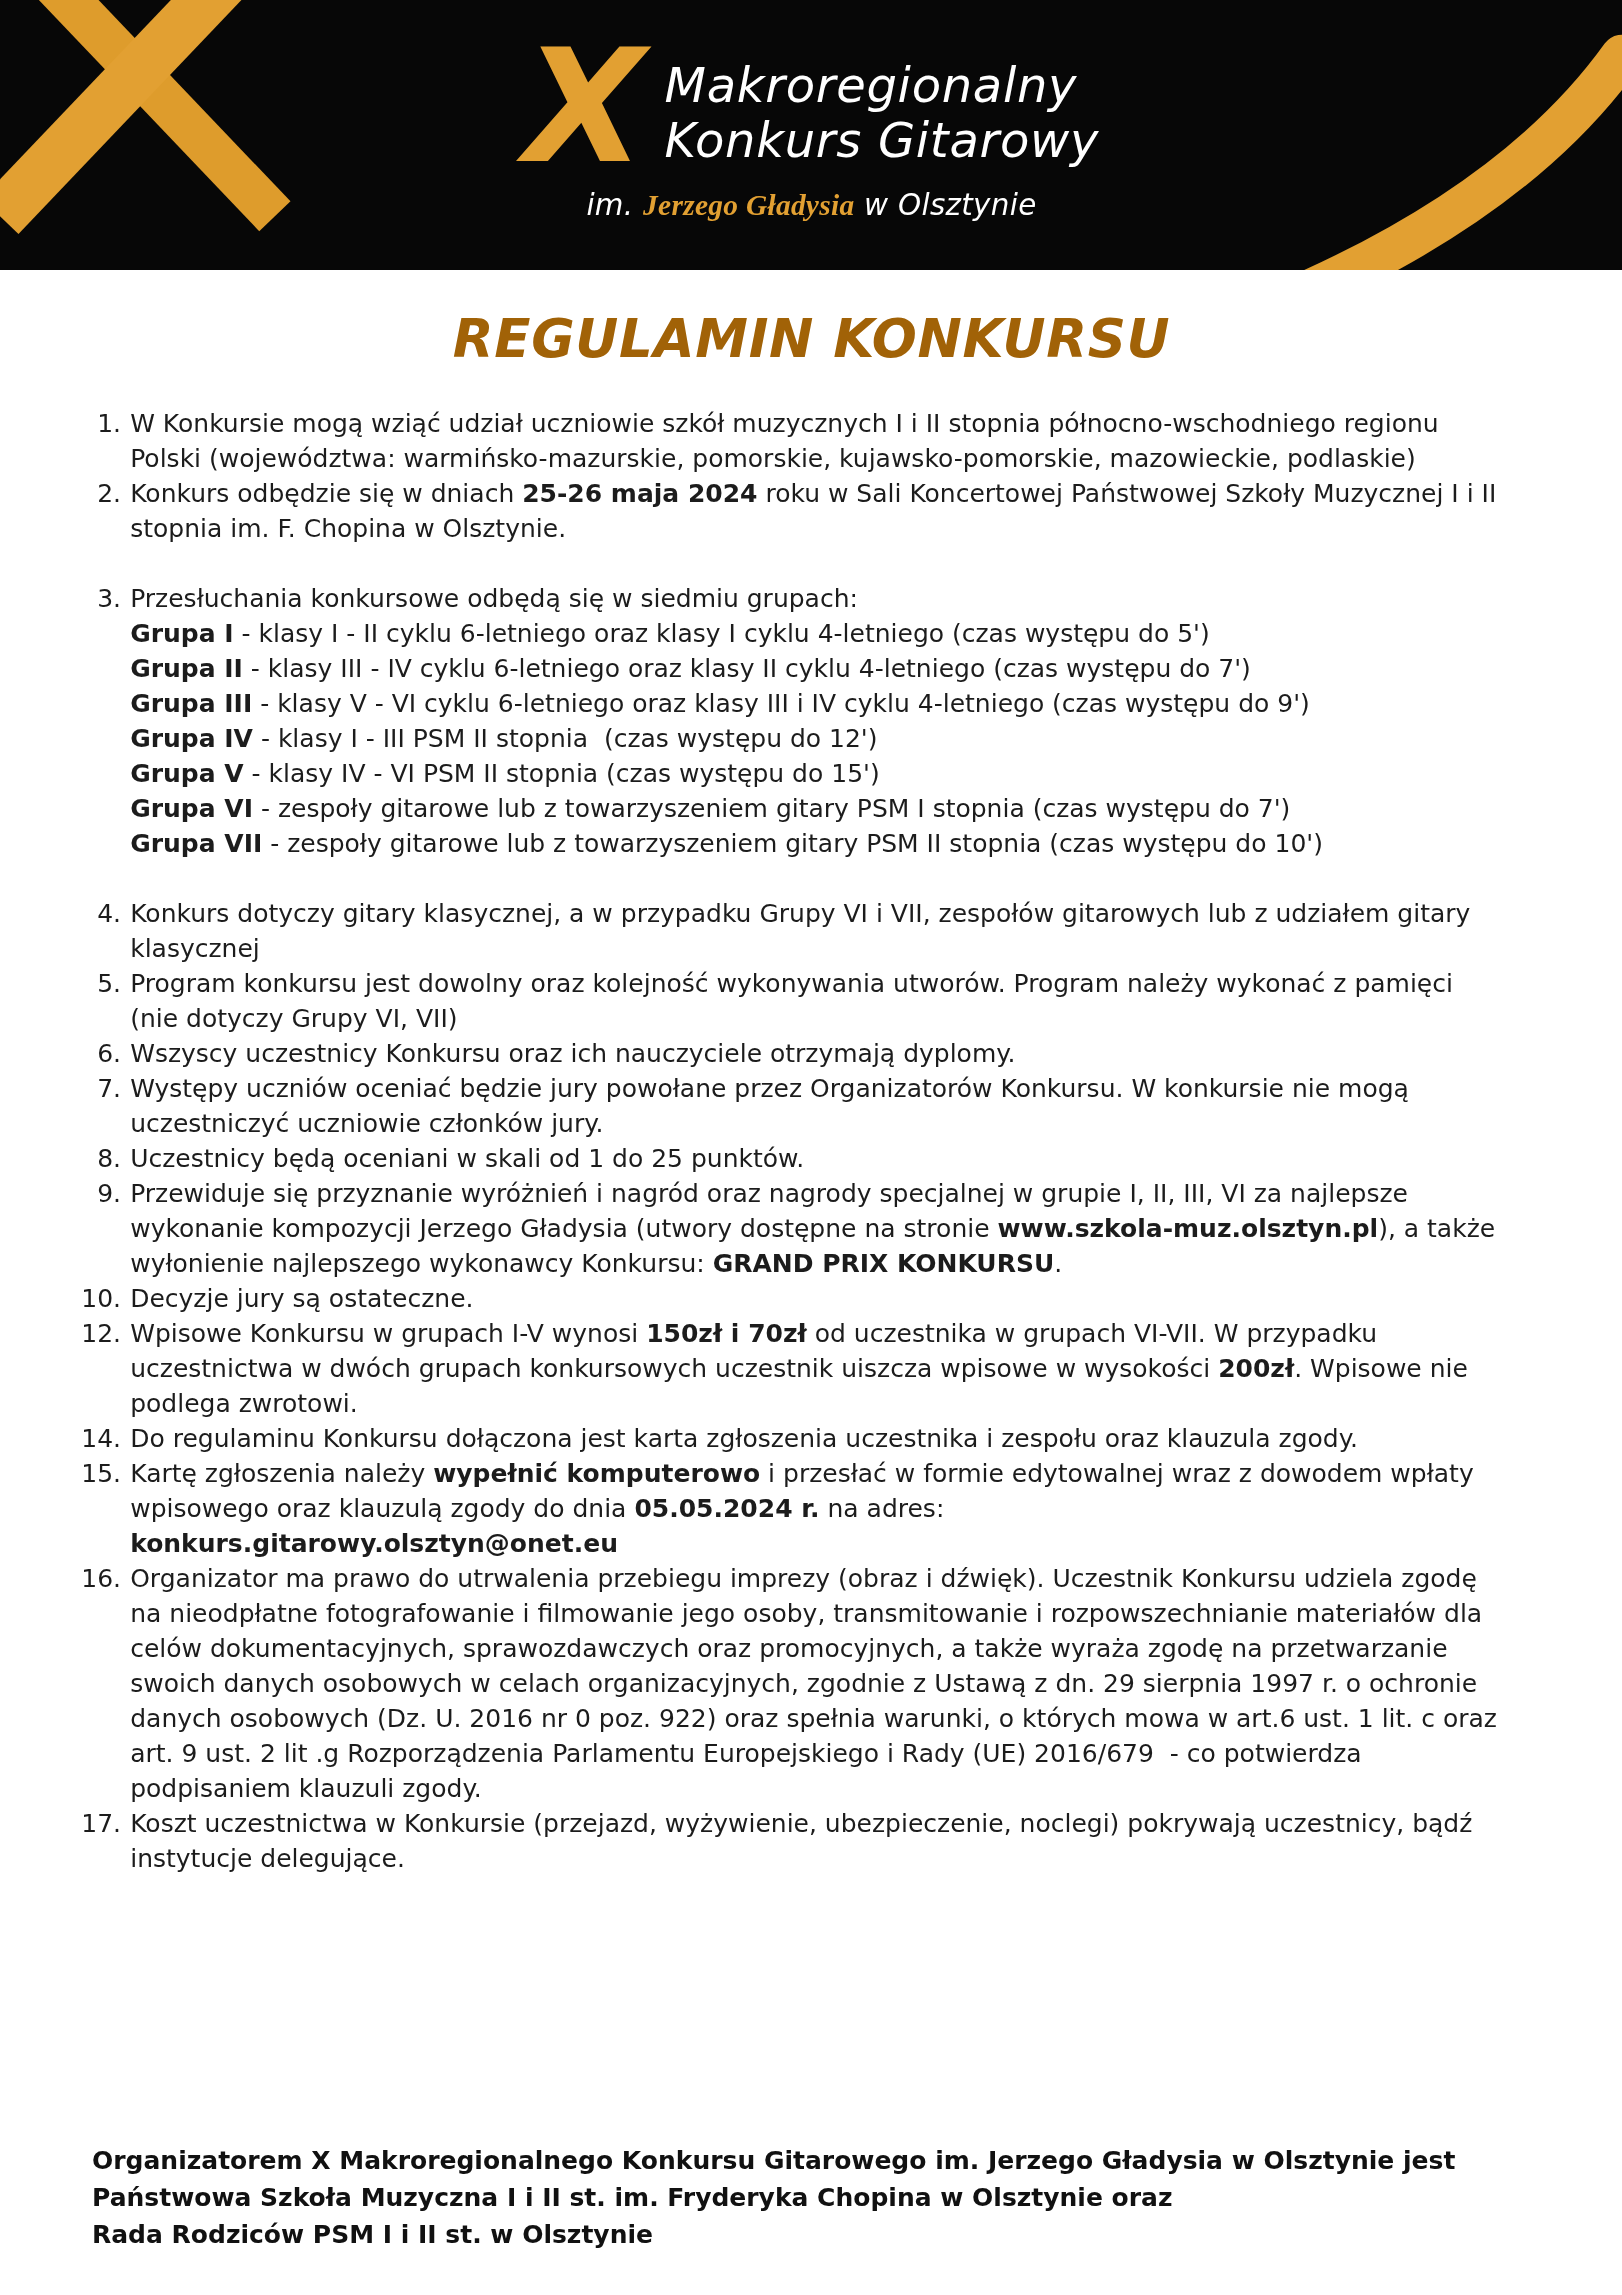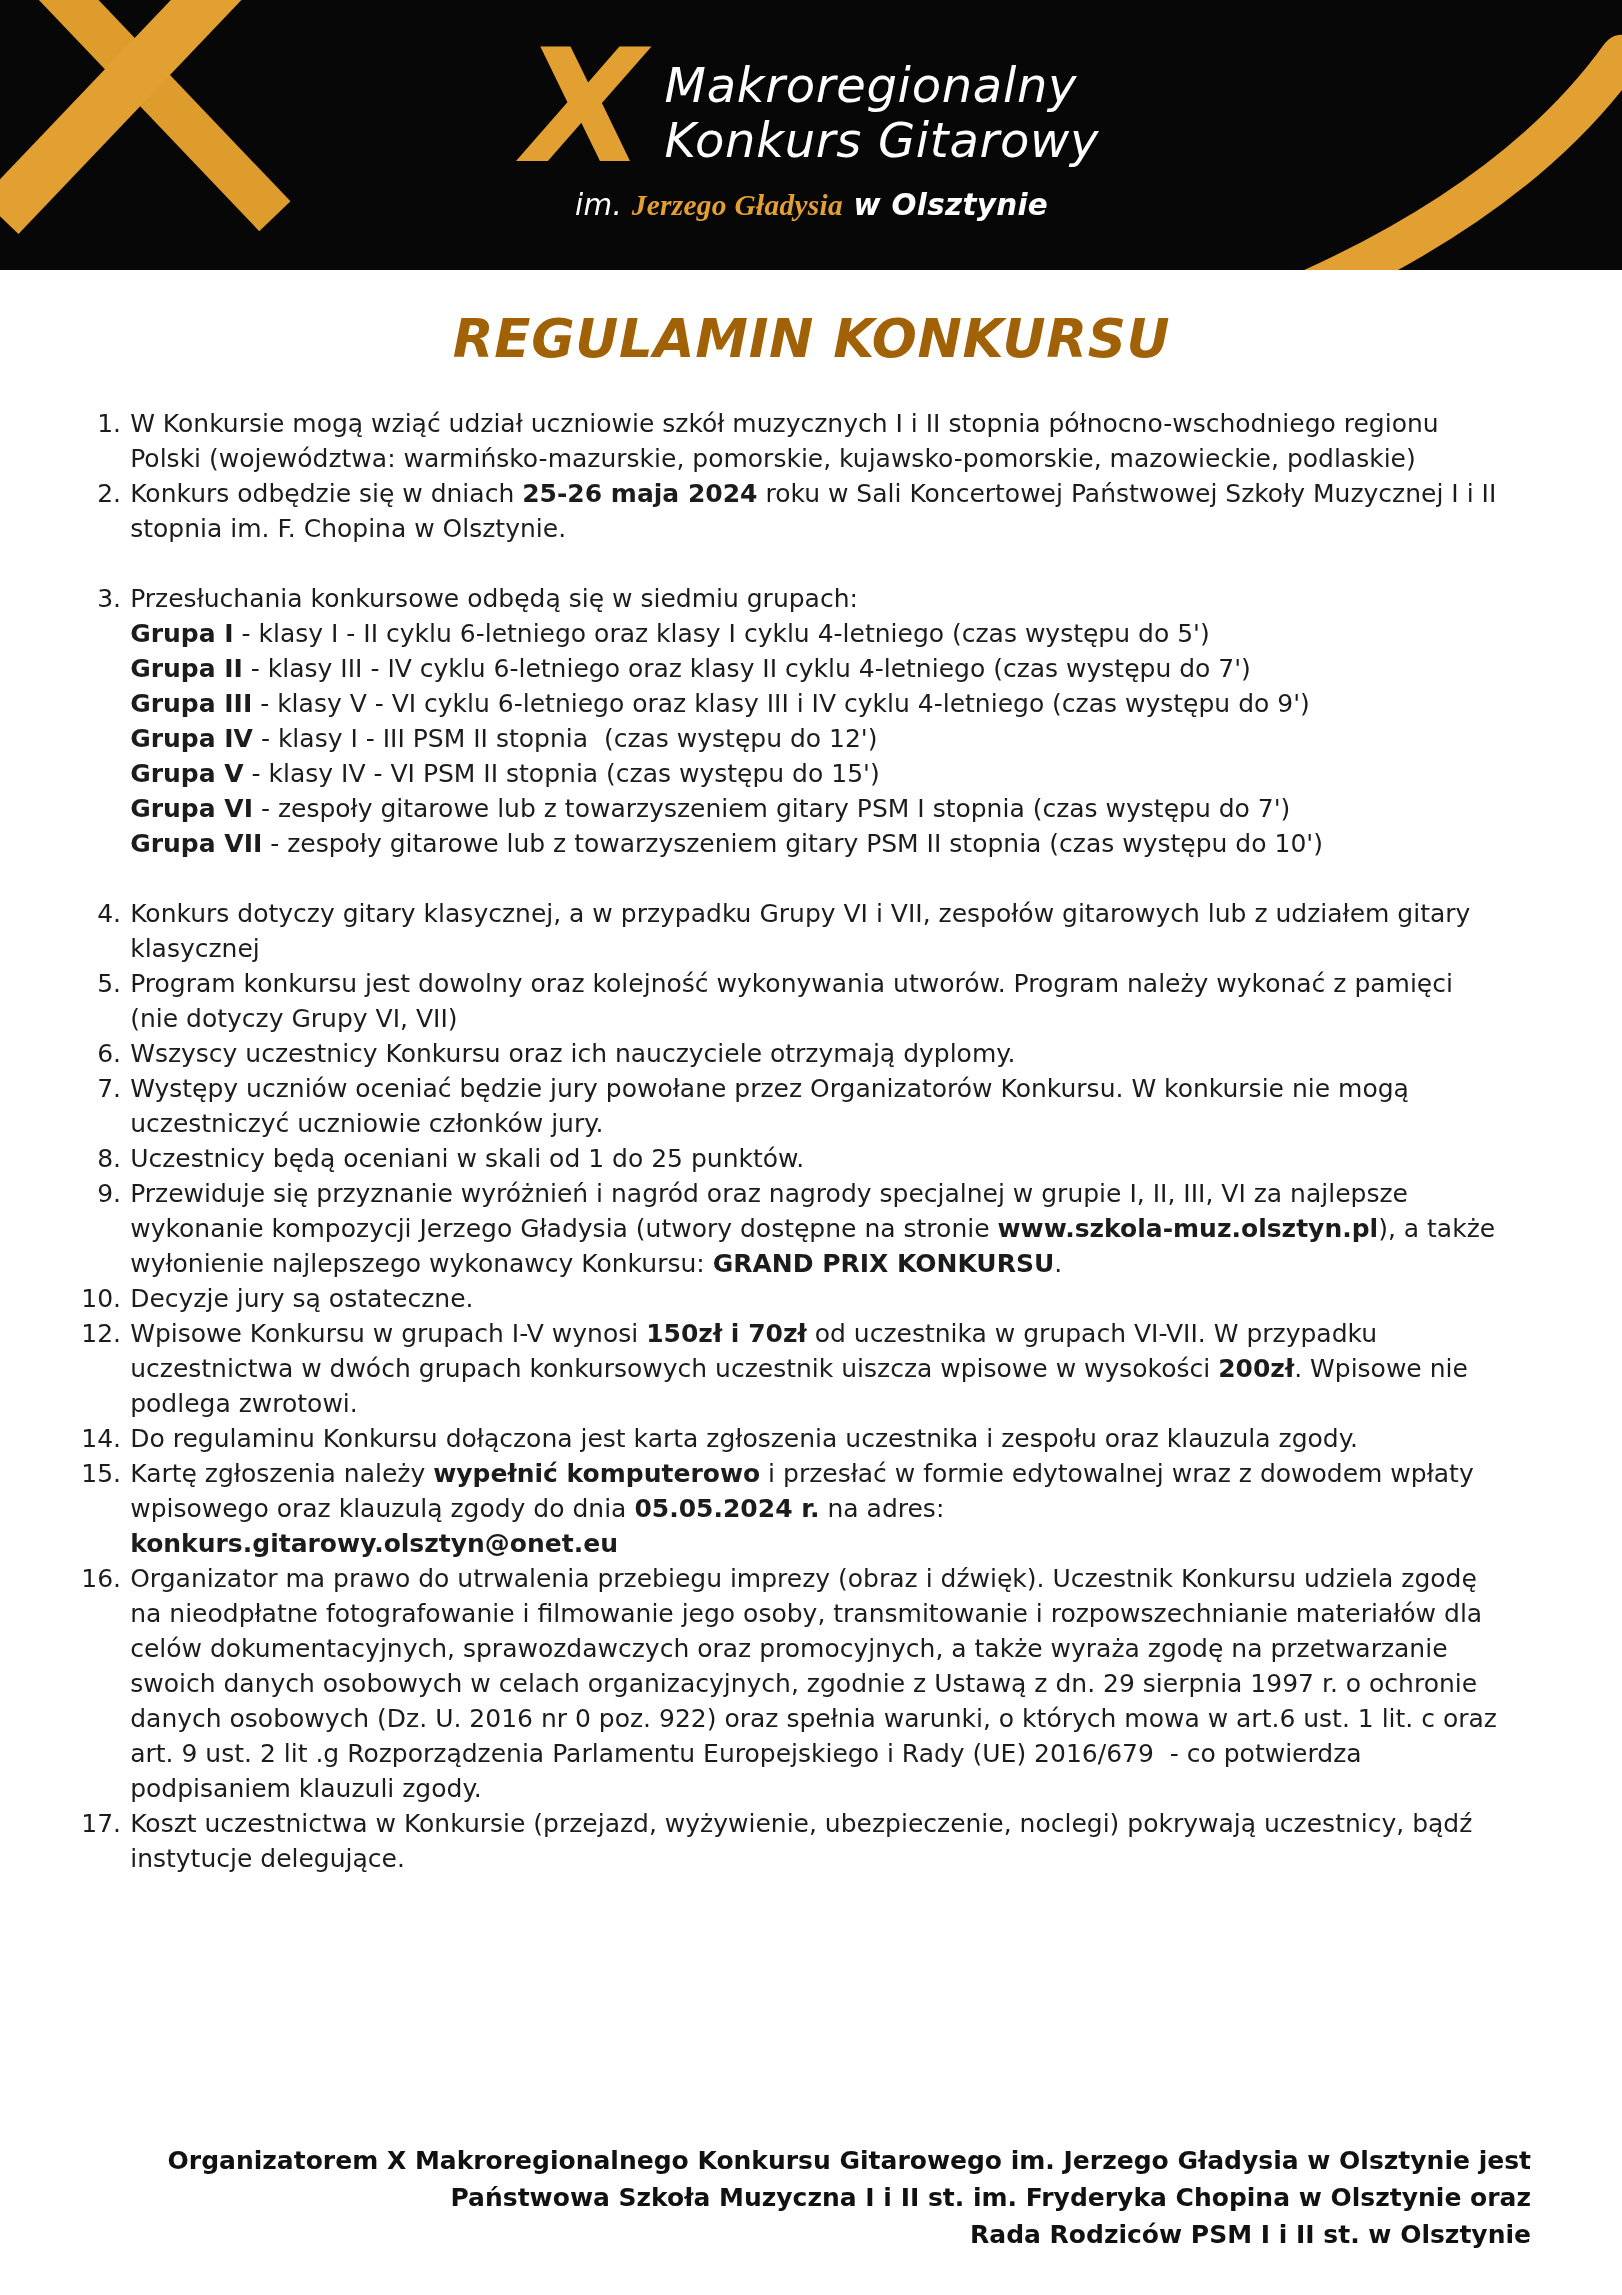--- a/index.html
+++ b/index.html
@@ -14,34 +14,34 @@
   
   .header{height:270px;background:var(--header-bg);position:relative;overflow:hidden;flex:none;display:flex;align-items:center;justify-content:center;}
   .deco{position:absolute;top:0;left:0;width:100%;height:100%;pointer-events:none;}
   .brand{position:relative;display:flex;flex-direction:column;align-items:center;z-index:2;}
   .brand-top{display:flex;align-items:center;gap:19.6px;}
   .logo-x{font-family:"DejaVu Sans","Liberation Sans",sans-serif;font-style:italic;font-weight:700;font-size:157px;line-height:0.82;color:var(--gold);transform:translateY(-5.2px);}
   .title-lines{color:#ffffff;font-style:italic;font-weight:500;font-size:48px;line-height:55px;letter-spacing:0.7px;}
   .subtitle{margin-top:10.5px;font-style:italic;font-size:29.4px;color:#ffffff;letter-spacing:0.3px;}
   .subtitle .im{font-weight:500;}
   .subtitle .name{font-weight:700;color:var(--gold);font-family:Liberation Serif, serif;}
-  .subtitle .rest{font-weight:700;}
+  .subtitle .rest{font-weight:400;}
 
   
   .doc-title{margin-top:38px;text-align:center;font-size:53px;font-weight:700;font-style:italic;letter-spacing:0.7px;color:#a16207;}
   .rules{list-style:none;margin-top:37px;padding:0 116px 0 79px;font-size:25px;line-height:35px;}
   .rule{display:grid;grid-template-columns:42px 1fr;column-gap:9.2px;}
   .rule .num{text-align:right;}
   .rule .txt{white-space:pre-wrap;}
   .rule.gap{margin-bottom:35px;}
   .subline{white-space:pre-wrap;}
   b{font-weight:700;}
 
   
-  .footer{margin-top:auto;padding:0 92px 42px;text-align:right;font-weight:700;font-size:25px;line-height:37px;color:#111;}
+  .footer{margin-top:auto;padding:0 92px 42px;text-align:left;font-weight:700;font-size:25px;line-height:37px;color:#111;}
 </style>
 </head>
 <body>
 
 <div class="page">
 
   <div class="header">
     <svg class="deco" viewBox="0 0 2480 412" preserveAspectRatio="none">
       <g>
         <line x1="0" y1="-110" x2="420" y2="330" stroke="#DE9C2C" stroke-width="66"></line>

